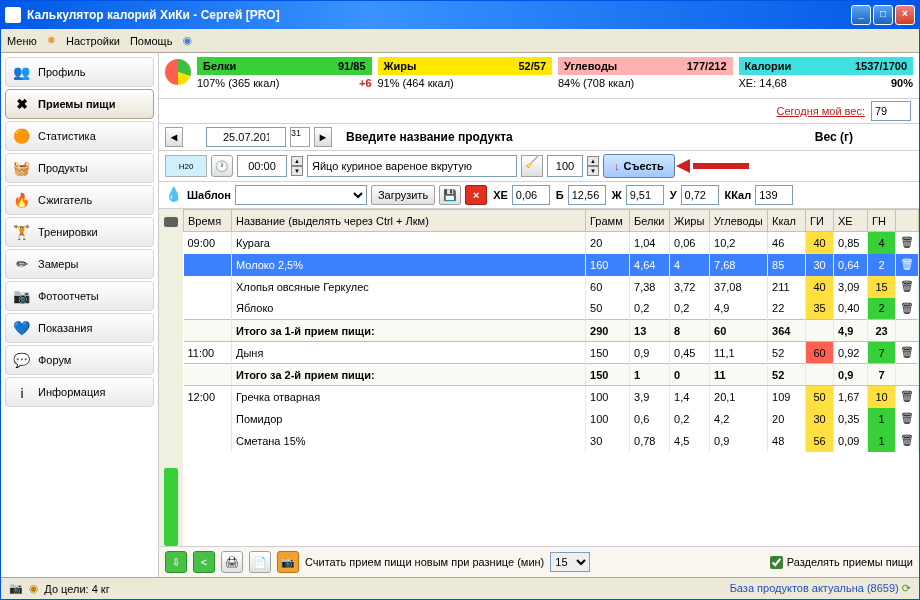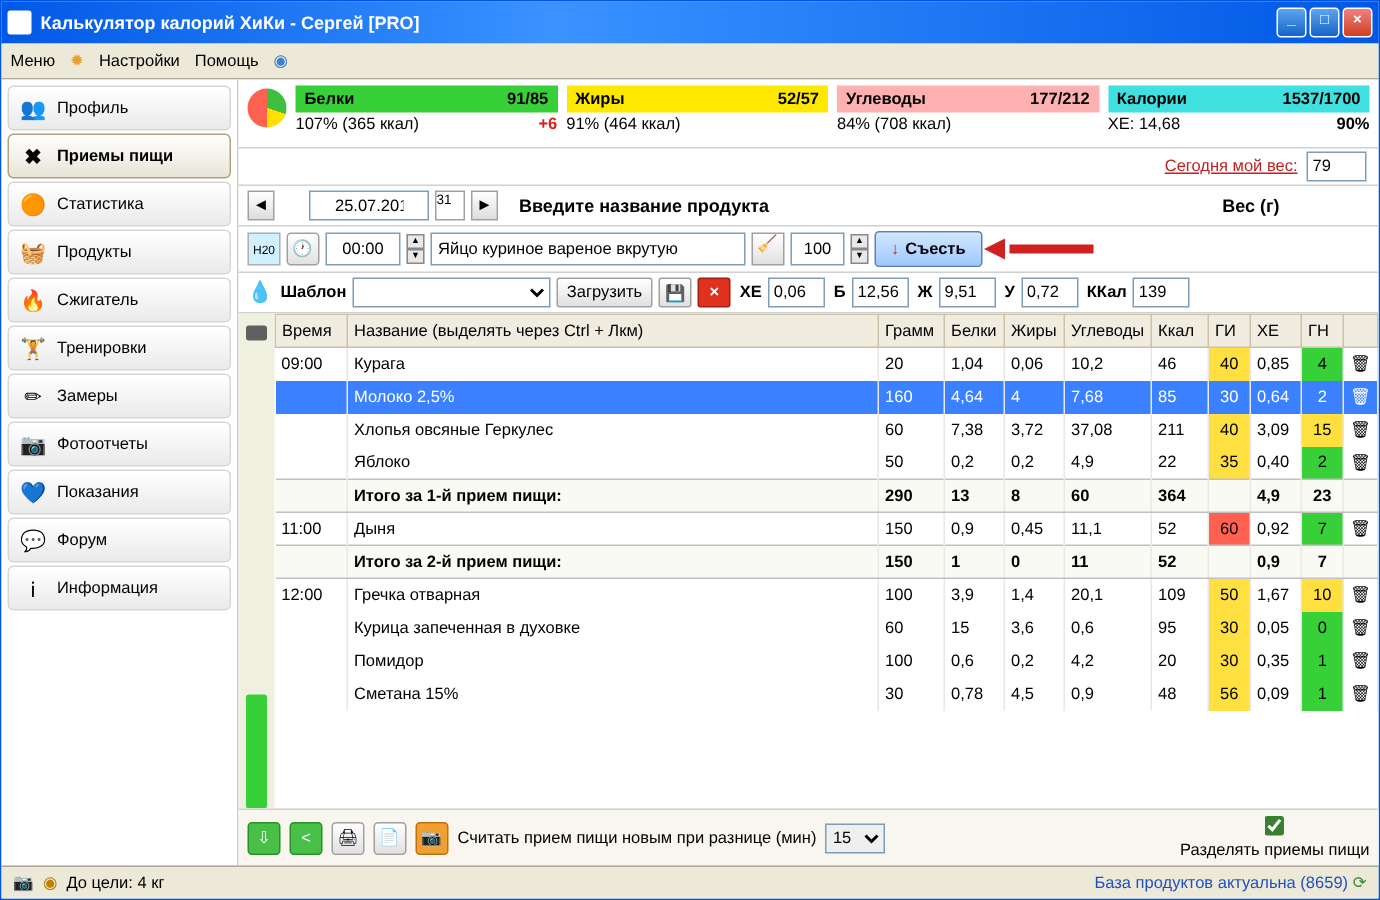--- a/index.html
+++ b/index.html
@@ -32,21 +32,21 @@
 .red { color: #d02020; font-weight: bold; }
 .weightrow { display: flex; justify-content: flex-end; align-items: center; padding: 2px 8px; gap: 6px; border-bottom: 1px solid #d0d0d0; }
 .weightrow a { color: #c02020; text-decoration: underline; cursor: pointer; }
 .weightrow input { width: 40px; height: 20px; border: 1px solid #7f9db9; padding: 0 3px; }
 .daterow { display: flex; align-items: center; gap: 4px; padding: 3px 6px; border-bottom: 1px solid #d0d0d0; }
 .navbtn { width: 18px; height: 20px; border: 1px solid #a0a0a0; background: linear-gradient(#fff,#ddd); text-align: center; line-height: 18px; cursor: pointer; }
 .dateinput { width: 80px; height: 20px; border: 1px solid #7f9db9; padding: 0 16px; background: #fff; margin-left: 19px; }
 .calbtn { width: 20px; height: 20px; border: 1px solid #a0a0a0; background: #fff; font-size: 9px; cursor: pointer; }
 .daterow .lbl { font-weight: bold; margin-left: 10px; font-size: 12px; }
 .entryrow { display: flex; align-items: center; gap: 4px; padding: 3px 6px; border-bottom: 1px solid #d0d0d0; }
-.h20 { width: 22px; height: 22px; border: 1px solid #b0b0b0; background: #d0f0ff; font-size: 8px; text-align: center; line-height: 22px; }
+.h20 { width: 42px; height: 22px; border: 1px solid #b0b0b0; background: #d0f0ff; font-size: 8px; text-align: center; line-height: 22px; }
 .clockbtn { width: 22px; height: 22px; border: 1px solid #a0a0a0; border-radius: 3px; background: linear-gradient(#fff,#e0e0e0); text-align: center; line-height: 20px; cursor: pointer; }
 .timeinput { width: 50px; height: 22px; border: 1px solid #7f9db9; text-align: center; }
 .spinbtns { display:inline-flex; flex-direction:column; }
 .spinbtns span { width:12px; height:10px; border:1px solid #888; background:#e8e8e8; font-size:6px; text-align:center; line-height:8px; cursor:pointer; }
 .prodinput { width: 210px; height: 22px; border: 1px solid #7f9db9; padding: 0 4px; }
 .broombtn { width: 22px; height: 22px; border: 1px solid #a0a0a0; background: linear-gradient(#fff,#e0e0e0); cursor: pointer; text-align:center; }
 .weightinput { width: 36px; height: 22px; border: 1px solid #7f9db9; text-align: center; }
 .eatbtn { height: 24px; padding: 0 10px; border: 1px solid #6080b0; background: linear-gradient(#d0e8ff,#a0c8ff); border-radius: 3px; cursor: pointer; font-weight: bold; display: flex; align-items: center; gap: 4px; }
 .arrow-red { width: 70px; height: 14px; position: relative; }
 .arrow-red::before { content:''; position:absolute; left:0; top:4px; width:56px; height:6px; background:#d02020; }
@@ -75,21 +75,21 @@
 .gi-r { background: #ff6050; text-align:center;}
 .gn-g { background: #38d038; text-align:center;}
 .gn-y { background: #ffe040; text-align:center;}
 .gn-r { background: #ff6050; text-align:center;}
 .trash { cursor: pointer; text-align:center; }
 .bottomrow { display: flex; align-items: center; gap: 6px; padding: 4px 6px; border-top: 1px solid #d0d0d0; background: #f8f6ee; }
 .bbtn { width: 22px; height: 22px; border: 1px solid #a0a0a0; border-radius: 3px; background: linear-gradient(#fff,#e0e0e0); text-align:center; line-height:20px; cursor:pointer; }
 .bbtn.g { background: #48c048; color:#fff; border-color:#2a902a;}
 .bbtn.o { background: #f0a030; color:#fff; border-color:#c07010;}
 .diffsel { width: 40px; height: 20px; border: 1px solid #7f9db9; }
-.chk { display: flex; align-items: center; gap: 4px; margin-left: auto; flex-direction: column; }
+.chk { display: flex; align-items: center; gap: 4px; margin-left: auto; }
 .chk input { accent-color: #3a8030; }
 .statusbar { height: 22px; background: #ece9d8; border-top: 1px solid #aca899; display: flex; align-items: center; padding: 0 8px; gap: 6px; }
 .statusbar .right { margin-left: auto; color: #2050c0; }
 </style>
 </head>
 <body>
 
 <div class="window">
   <div class="titlebar">
     <div class="icon"></div>
@@ -370,33 +370,20 @@
                   <td>1,4</td>
                   <td>20,1</td>
                   <td>109</td>
     <td class="gi-y">50</td>
                   <td>1,67</td>
                   <td class="gn-y">10</td>
     <td class="trash">🗑</td>
                 </tr>
                 <tr class="">
     <td></td>
-                  <td>Курица запеченная в духовке</td>
-                  <td>60</td>
-                  <td>15</td>
-                  <td>3,6</td>
-                  <td>0,6</td>
-                  <td>95</td>
-    <td class="gi-y">30</td>
-                  <td>0,05</td>
-                  <td class="gn-g">0</td>
-    <td class="trash">🗑</td>
-                </tr>
-                <tr class="">
-    <td></td>
                   <td>Помидор</td>
                   <td>100</td>
                   <td>0,6</td>
                   <td>0,2</td>
                   <td>4,2</td>
                   <td>20</td>
     <td class="gi-y">30</td>
                   <td>0,35</td>
                   <td class="gn-g">1</td>
     <td class="trash">🗑</td>

